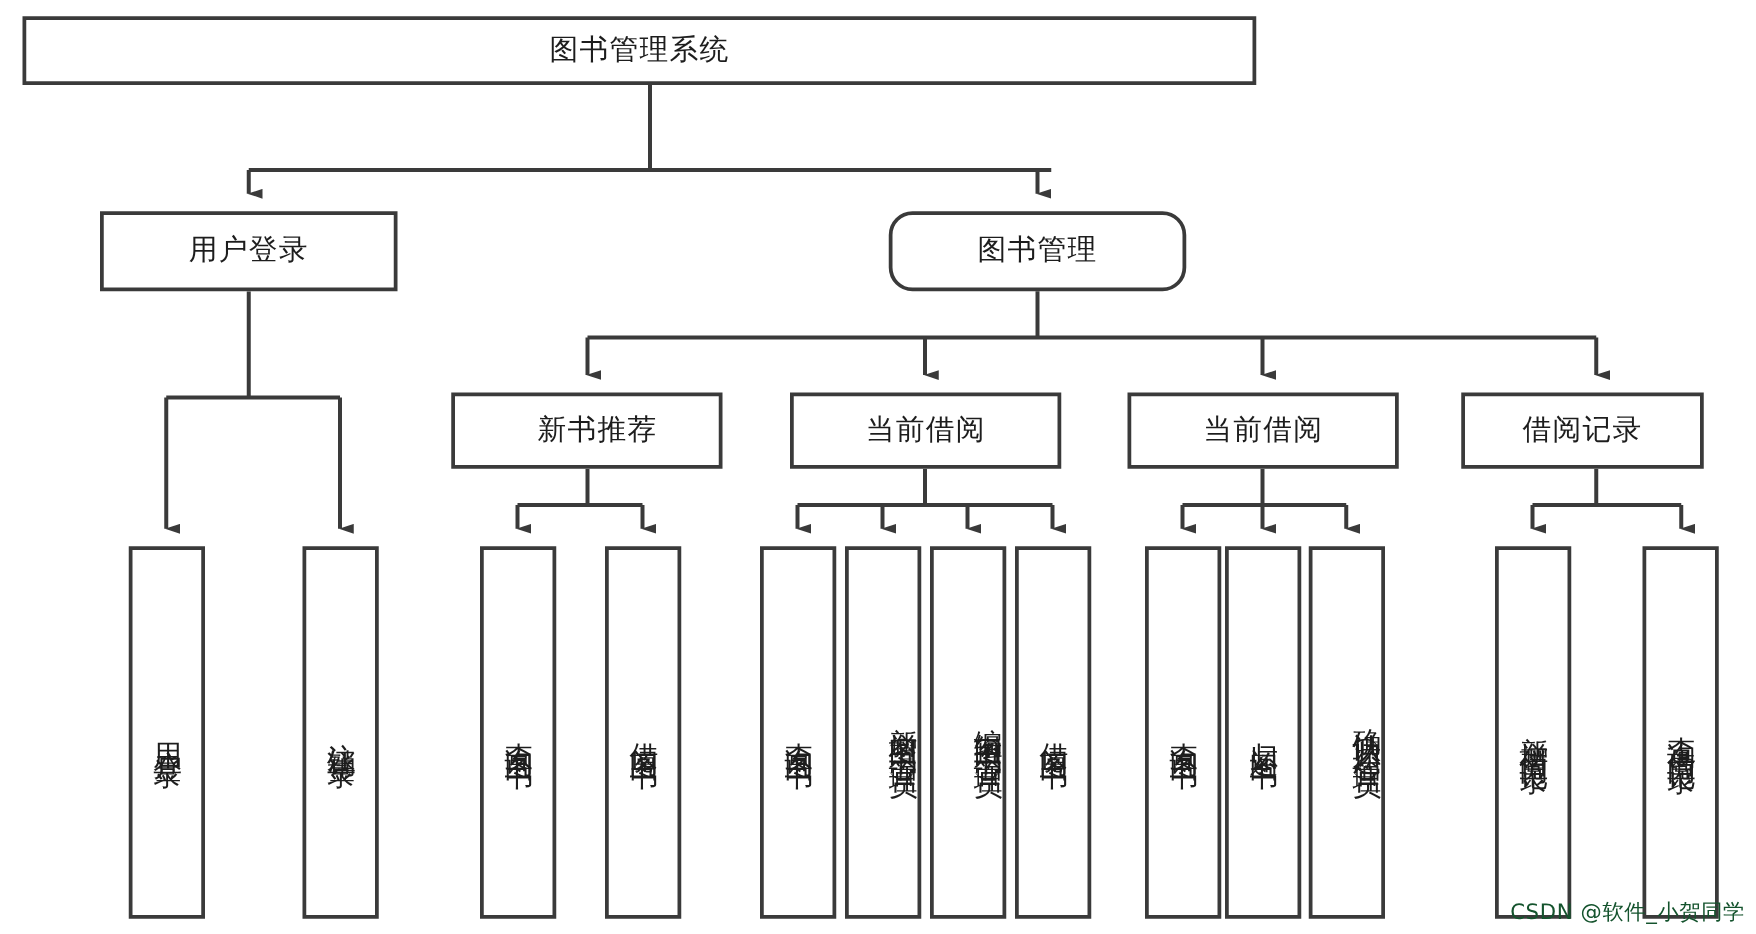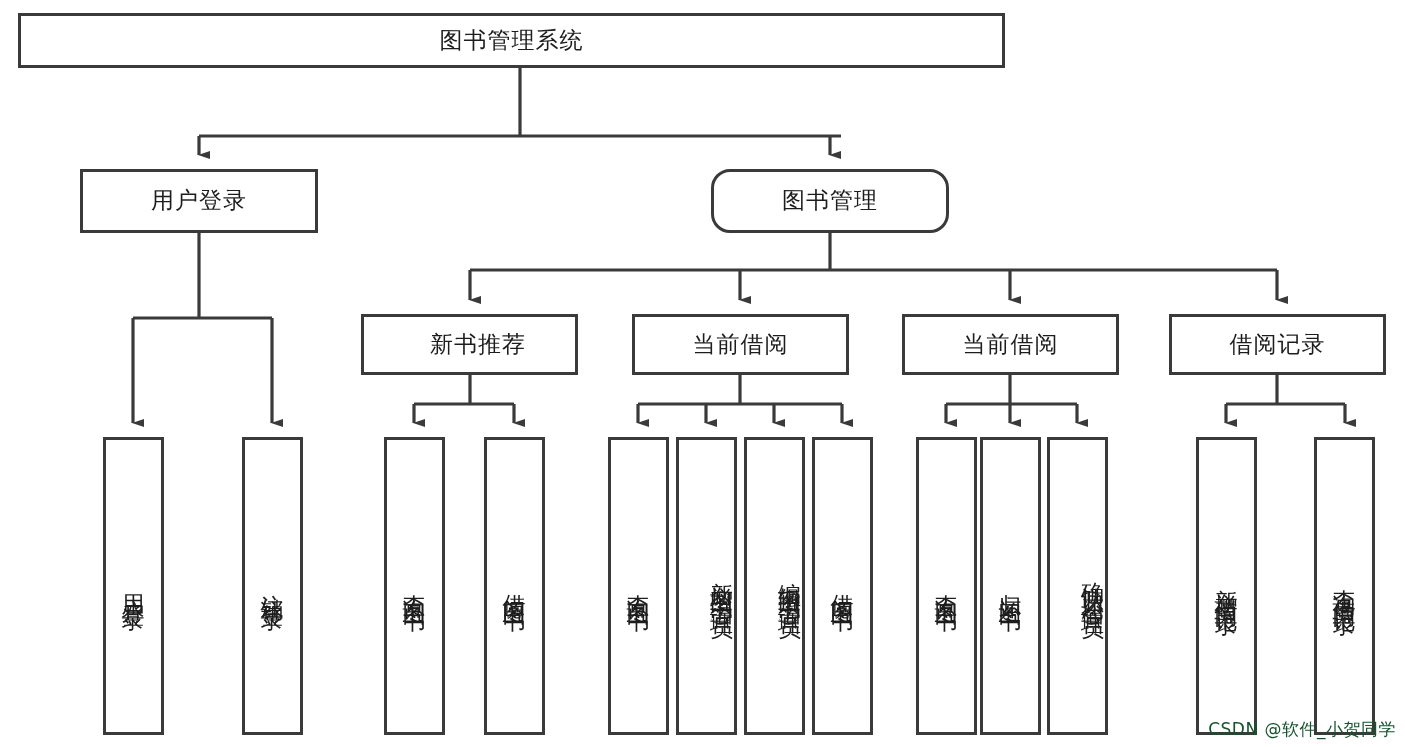--- a/index.html
+++ b/index.html
@@ -140,21 +140,21 @@
 
   <div class="node horizontal" style="left:361px; top:314px; width:217px; height:61px;padding-left:17px;">
     <span>新书推荐</span>
   </div>
   <div class="node horizontal" style="left:632px; top:314px; width:217px; height:61px;">
     <span>当前借阅</span>
   </div>
   <div class="node horizontal" style="left:902px; top:314px; width:217px; height:61px;">
     <span>当前借阅</span>
   </div>
-  <div class="node horizontal" style="left:1169px; top:314px; width:217px; height:61px;">
+  <div class="node horizontal" style="left:1169px; top:314px; width:194px; height:61px;">
     <span>借阅记录</span>
   </div>
 
   <div class="node vertical" style="left:103px; top:437px; width:61px; height:298px;">
     <span class="vtext">用户登录</span>
   </div>
   <div class="node vertical" style="left:242px; top:437px; width:61px; height:298px;">
     <span class="vtext">注销登录</span>
   </div>
 

